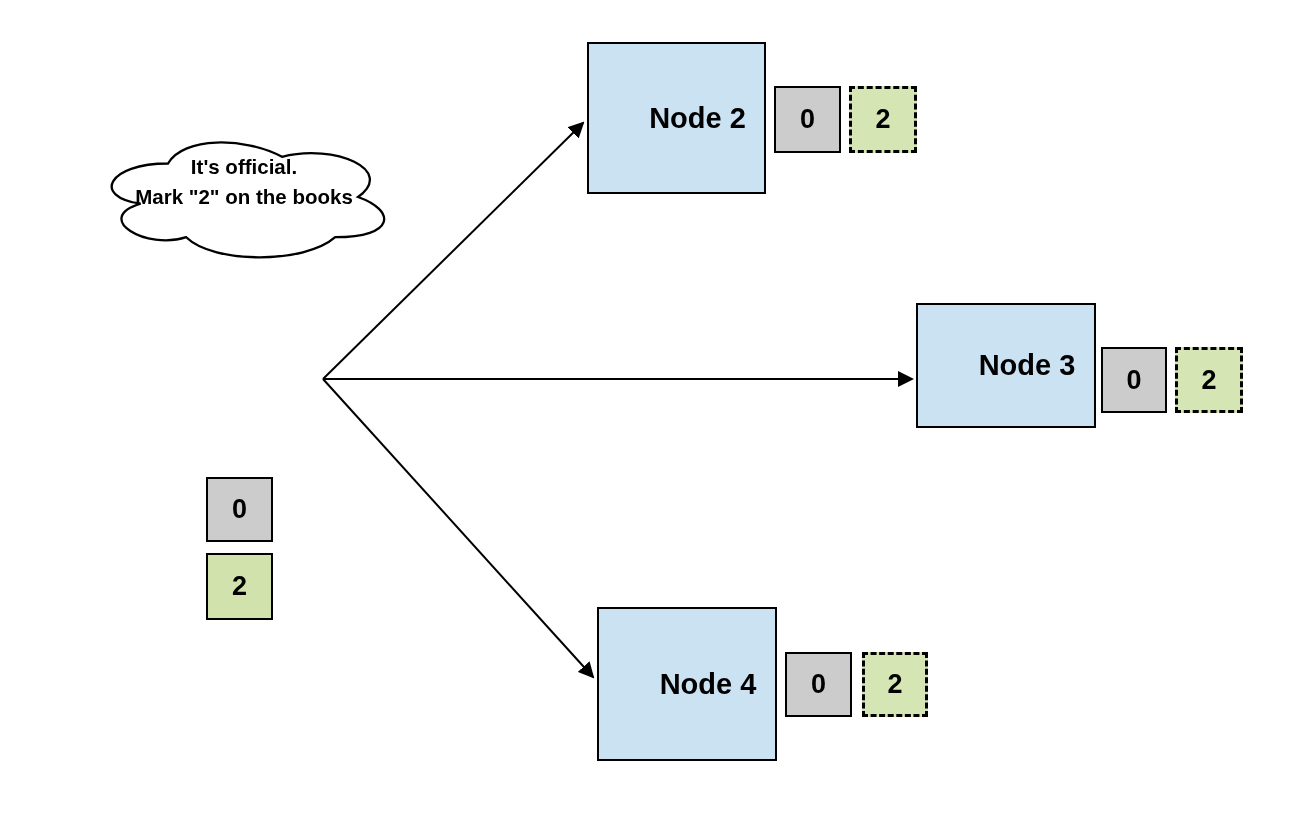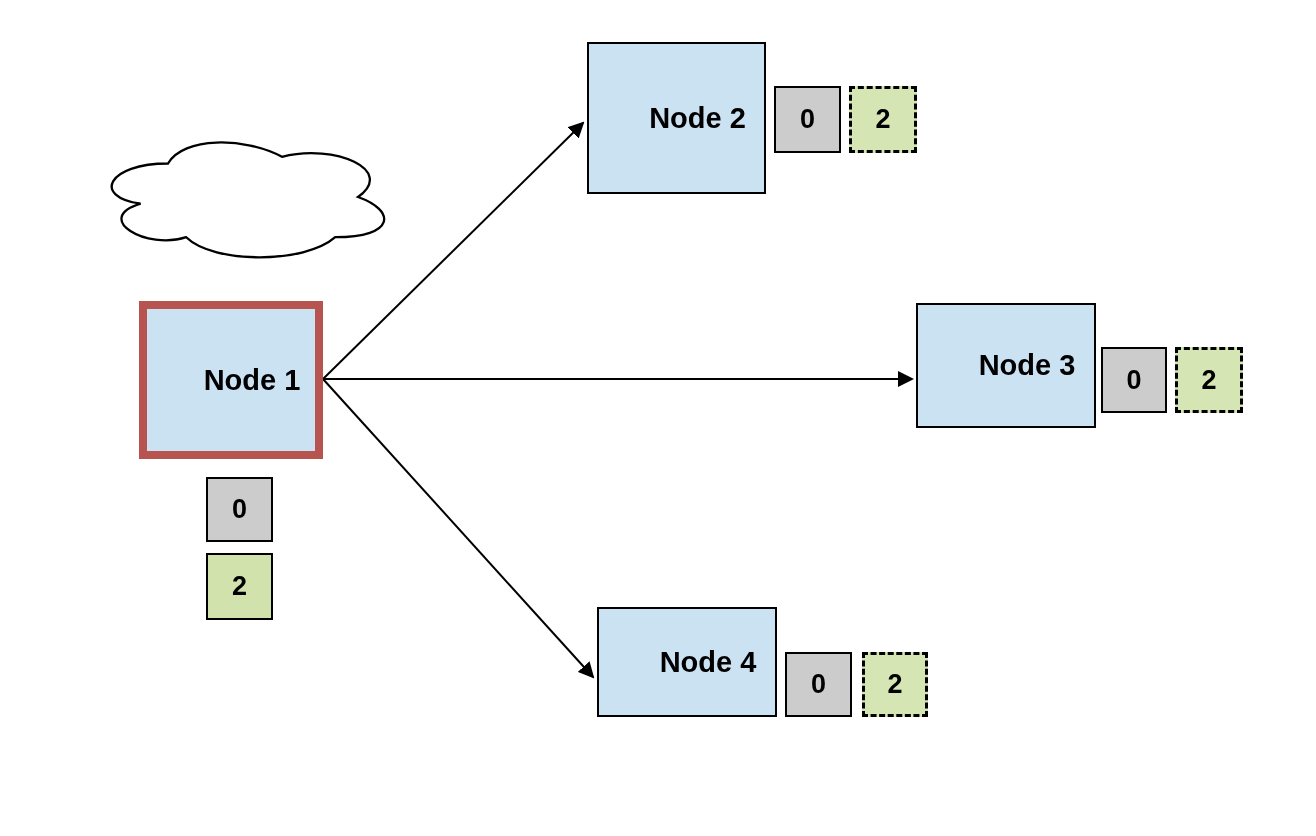--- a/index.html
+++ b/index.html
@@ -40,21 +40,21 @@
     font-size: 29px;
     color: #000;
     padding-left: 42px;
   }
   #node1 {
     left: 139px; top: 301px; width: 184px; height: 158px;
     border: 8px solid #b85450;
   }
   #node2 { left: 587px; top: 42px;  width: 179px; height: 152px; }
   #node3 { left: 916px; top: 303px; width: 180px; height: 125px; }
-  #node4 { left: 597px; top: 607px; width: 180px; height: 110px; align-items: center; }
+  #node4 { left: 597px; top: 607px; width: 180px; height: 154px; align-items: center; }
   .vbox {
     position: absolute;
     display: flex;
     align-items: center;
     justify-content: center;
     font-weight: bold;
     font-size: 27px;
     color: #000;
   }
   .gray  { background: #cccccc; border: 2.5px solid #000; }
@@ -92,24 +92,25 @@
   <svg id="cloud-layer" width="312" height="142" viewBox="0 0 312 142">
     <path d="M 80 37.5
              C 19.2 37.5 4 71 52.6 77.7
              C 4 92.4 58.7 124.6 98.2 111.2
              C 125.6 138 216.8 138 247.2 111.2
              C 308 111.2 308 84.4 270 71
              C 308 44.2 247.2 17.4 194 30.8
              C 156 10.7 95.2 10.7 80 37.5
              Z" fill="#ffffff" stroke="#000000" stroke-width="2.3"></path>
   </svg>
+  <div class="cloud-text">
+    <div>It's official.</div>
+    <div>Mark "2" on the books</div>
+  </div>
 
-  <div id="node1" class="node">
-    <span>Node 1</span>
-  </div>
   <div id="n1-slot0" class="vbox gray">0</div>
   <div id="n1-slot1" class="vbox green-solid">2</div>
 
   <div id="node2" class="node">
     <span>Node 2</span>
   </div>
   <div id="n2-slot0" class="vbox gray">0</div>
   <div id="n2-slot1" class="vbox green-dashed">2</div>
 
   <div id="node3" class="node">

